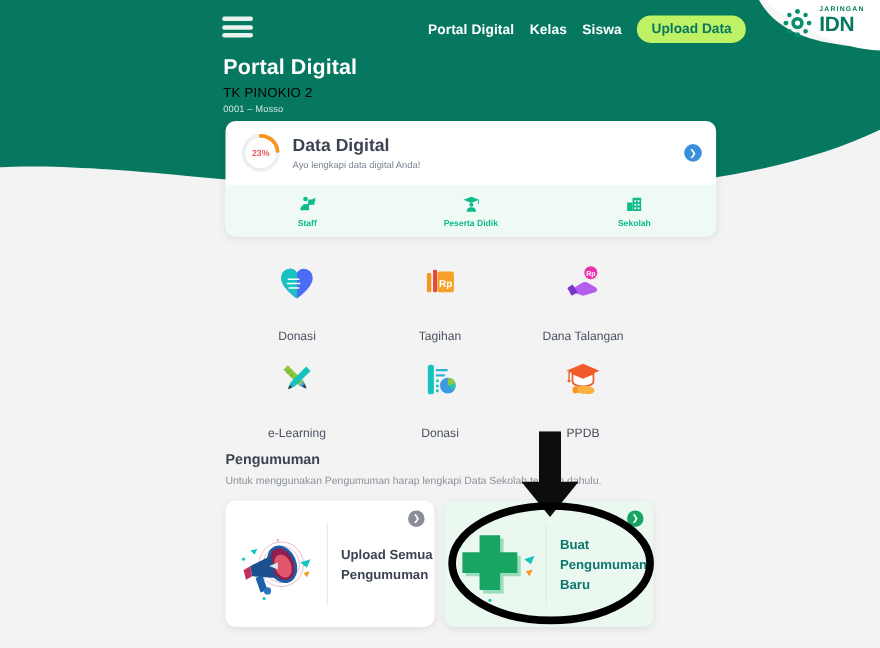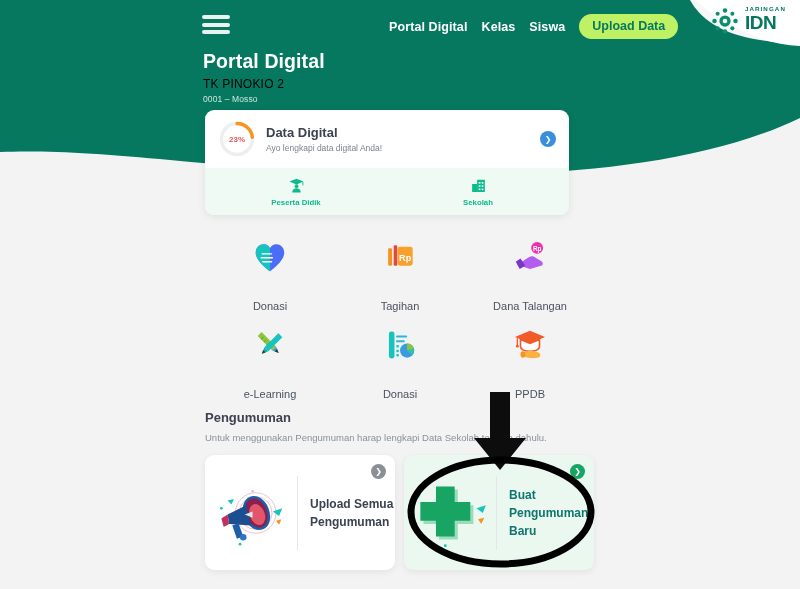--- a/index.html
+++ b/index.html
@@ -81,38 +81,38 @@
   .title-sub {
     color: #000000; font-size: 12px; margin-top: 4px; letter-spacing: .2px;
   }
   .title-code {
     color: #cfe6de; font-size: 8.5px; margin-top: 3px; letter-spacing: .1px;
   }
 
   
   .data-card {
     position: absolute; left: 205px; top: 110px;
-    width: 364px; height: 105px;
+    width: 446px; height: 105px;
     background: #ffffff; border-radius: 9px;
     box-shadow: 0 2px 8px rgba(0,0,0,.08);
     z-index: 5; overflow: hidden;
   }
   .data-top {
     height: 58px; display: flex; align-items: center;
     padding: 0 13px; position: relative;
   }
   .ring { width: 38px; height: 38px; position: relative; flex: 0 0 38px; }
   .ring svg { display: block; }
   .ring-label {
     position: absolute; inset: 0;
     display: flex; align-items: center; justify-content: center;
     font-size: 8px; font-weight: bold; color: #e8565a;
   }
   .data-txt { margin-left: 10px; }
-  .data-title { font-size: 13px; font-weight: bold; color: #3b4250; }
+  .data-title { font-size: 16px; font-weight: bold; color: #3b4250; }
   .data-desc { font-size: 8.5px; color: #7b8490; margin-top: 3px; }
   .chev-blue {
     position: absolute; right: 13px; top: 50%;
     transform: translateY(-50%);
     width: 16px; height: 16px; border-radius: 50%;
     background: #3a8fdc; color: #fff;
     display: flex; align-items: center; justify-content: center;
     font-size: 8px; cursor: pointer;
   }
   .data-bottom {
@@ -246,20 +246,29 @@
         <span class="ring-label">23%</span>
       </div>
       <div class="data-txt">
         <div class="data-title">Data Digital</div>
         <div class="data-desc">Ayo lengkapi data digital Anda!</div>
       </div>
       <div class="chev-blue">❯</div>
     </div>
     <div class="data-bottom">
 
+      <div class="dcell">
+        <svg width="17" height="17" viewBox="0 0 24 24">
+          <circle cx="9.5" cy="5.5" r="3" fill="#0cbb8c"></circle>
+          <path d="M3 20 C3 14.5 7 12 10.5 12 L14 12 L14 20 Z" fill="#0cbb8c"></path>
+          <path d="M13 6 L21 6 L21 13 L13 13 Z" fill="#0cbb8c"></path>
+          <path d="M12 10 L22 4 L22 8 L14 13 Z" fill="#0cbb8c"></path>
+        </svg>
+        <span class="dcell-label">Staff</span>
+      </div>
 
       <div class="dcell">
         <svg width="17" height="17" viewBox="0 0 24 24">
           <path d="M2 6.5 L12 2.5 L22 6.5 L12 10.5 Z" fill="#0cbb8c"></path>
           <path d="M21 7.2 L21 12" stroke="#0cbb8c" stroke-width="1.3"></path>
           <circle cx="12" cy="13" r="2.6" fill="#0cbb8c"></circle>
           <path d="M6 22 C6 17.6 8.8 16 12 16 C15.2 16 18 17.6 18 22 Z" fill="#0cbb8c"></path>
         </svg>
         <span class="dcell-label">Peserta Didik</span>
       </div>

